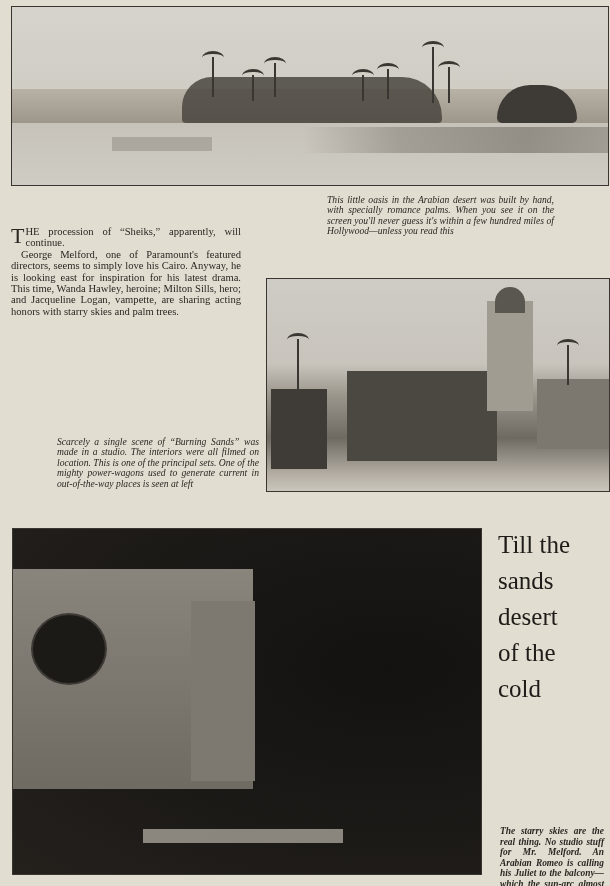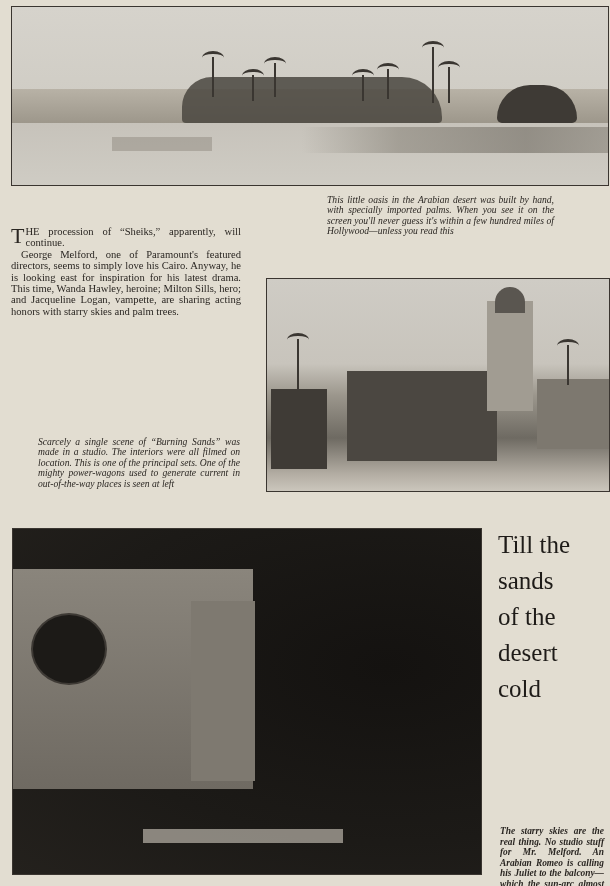--- a/index.html
+++ b/index.html
@@ -48,21 +48,21 @@
     background:#1c1a17; border:2px solid #3e3a35; }
   #photo-night .ground { position:absolute; left:130px; top:300px; width:200px; height:14px; background:#b9b4a9; opacity:.7; }
 
   .text-block { position:absolute; font-size:10.6px; line-height:11.4px; text-align:justify; }
   .caption { position:absolute; font-style:italic; font-size:9.6px; line-height:10.4px; text-align:justify; }
   #body-text { left:11px; top:226px; width:230px; }
   #body-text p { margin:0; text-indent:10px; }
   #body-text p.first { text-indent:0; }
   .dropcap { float:left; font-size:22px; line-height:18px; margin-right:1px; margin-top:1px; }
   #cap-oasis { left:327px; top:195px; width:227px; }
-  #cap-set { left:38px; top:437px; width:202px;font-style:italic; }
+  #cap-set { left:57px; top:437px; width:202px;font-style:italic; }
   #headline { position:absolute; left:498px; top:527px; width:102px; text-align:left;
     font-size:25px; line-height:36px; color:#1e1b18; }
   #headline span { display:block; }
   #cap-night { left:500px; top:778px; width:104px; font-size:9.4px; line-height:10.6px; font-weight:bold;margin-top:48px; }
 </style>
 </head>
 <body>
 
 <div class="photo" id="photo-oasis" title="Oasis in the Arabian desert with palm trees and a pond">
   <div class="horizon"></div>
@@ -72,21 +72,21 @@
   <div class="palm" style="left:240px;top:68px;height:26px"></div>
   <div class="palm" style="left:262px;top:56px;height:34px"></div>
   <div class="palm" style="left:350px;top:68px;height:26px"></div>
   <div class="palm" style="left:375px;top:62px;height:30px"></div>
   <div class="palm" style="left:420px;top:40px;height:56px"></div>
   <div class="palm" style="left:436px;top:60px;height:36px"></div>
   <div class="reeds"></div>
   <div class="reeds2"></div>
 </div>
 
-<div class="caption" id="cap-oasis">This little oasis in the Arabian desert was built by hand, with specially imported palms. When you see it on the screen you'll never guess it's within a few hundred miles of Hollywood—unless you read this</div>
+<div class="caption" id="cap-oasis">This little oasis in the Arabian desert was built by hand, with specially romance palms. When you see it on the screen you'll never guess it's within a few hundred miles of Hollywood—unless you read this</div>
 
 <div class="text-block" id="body-text">
   <p class="first"><span class="dropcap">T</span><span>HE procession of “Sheiks,” apparently, will continue.</span></p>
   <p>George Melford, one of Paramount's featured directors, seems to simply love his Cairo. Anyway, he is looking east for inspiration for his latest drama. This time, Wanda Hawley, heroine; Milton Sills, hero; and Jacqueline Logan, vampette, are sharing acting honors with starry skies and palm trees.</p>
 </div>
 
 <div class="photo" id="photo-set" title="Principal outdoor set with crew and power-wagon at left">
   <div class="stage"></div>
   <div class="tower"></div>
   <div class="dome"></div>
@@ -101,18 +101,18 @@
 <div class="photo" id="photo-night" title="Night scene with arc lamp, balcony and film crew">
   <div class="wall"></div>
   <div class="wall2"></div>
   <div class="lamp"></div>
   <div class="ground"></div>
 </div>
 
 <div id="headline">
   <span>Till the</span>
   <span>sands</span>
+  <span>desert</span>
   <span>of the</span>
-  <span>desert</span>
   <span>cold</span>
 </div>
 
 <div class="caption" id="cap-night">The starry skies are the real thing. No studio stuff for Mr. Melford. An Arabian Romeo is calling his Juliet to the balcony—which the sun-arc almost hides. You can tell which is the director here, can't you? Cap and puttees. Right!</div>
 
 </body></html>

